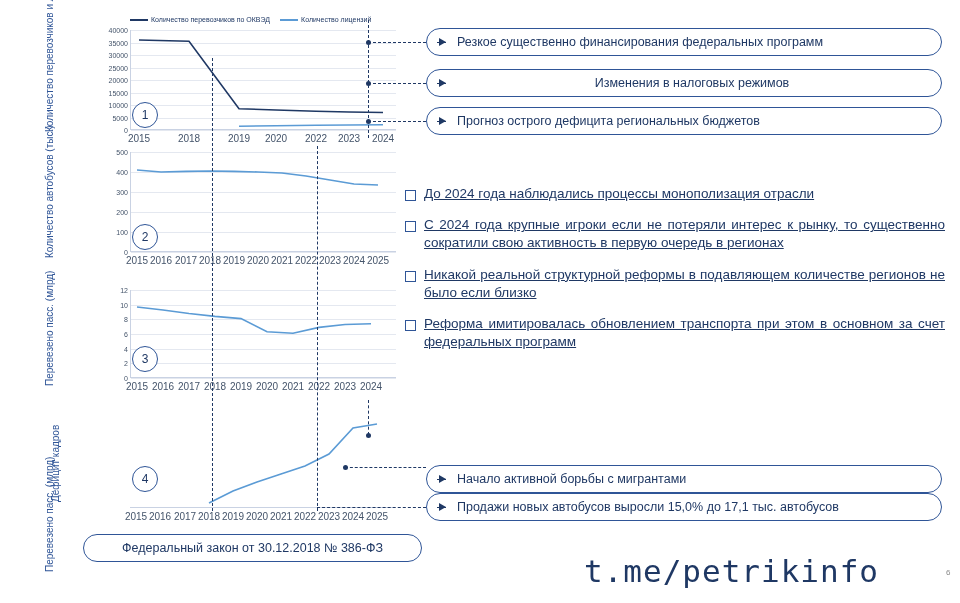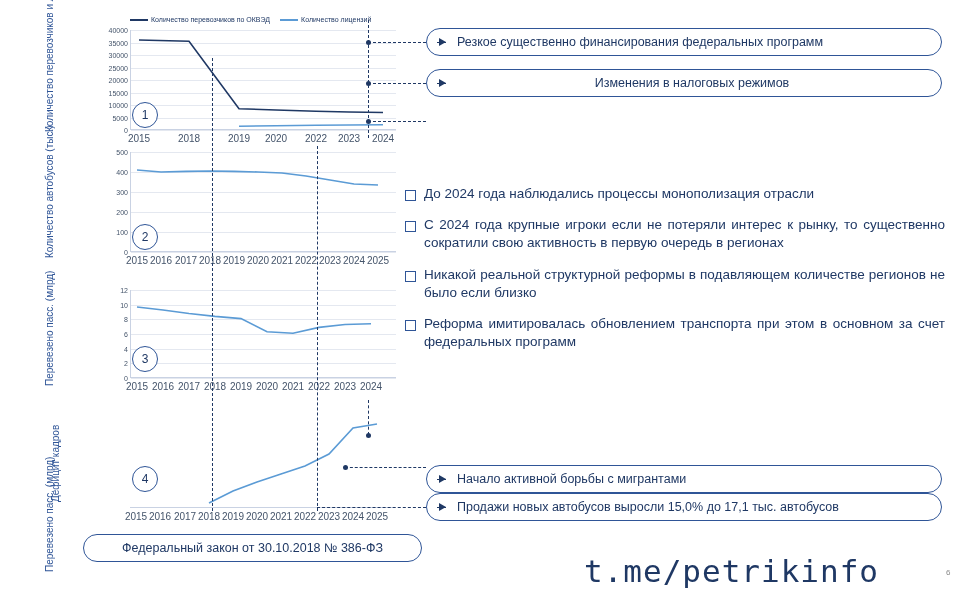--- a/index.html
+++ b/index.html
@@ -122,21 +122,21 @@
     line-height:1.35;
     color:#1f3864;
     text-align:justify;
   }
   .bullet .mark{
     flex:0 0 auto;
     width:9px;height:9px;
     border:1.4px solid #2f5597;
     margin-top:5px;
   }
-  .bullet .text{flex:1 1 auto;}
+  .bullet .text{flex:1 1 auto;text-decoration:underline;}
 
   .watermark{
     position:absolute;
     font-family:"DejaVu Sans Mono", monospace;
     font-size:31px;
     color:#1f3864;
     letter-spacing:1px;
   }
   .pagenum{
     position:absolute;
@@ -345,31 +345,35 @@
   <div class="dot" style="left:366px;top:433px;"></div>
 
   <div class="callout" style="left:426px;top:28px;width:516px;">
     <span class="arrow"></span>
     <span>Резкое существенно финансирования федеральных программ</span>
   </div>
   <div class="callout" style="left:426px;top:69px;width:516px;justify-content:center;">
     <span class="arrow"></span>
     <span>Изменения в налоговых режимов</span>
   </div>
+  <div class="callout" style="left:426px;top:107px;width:516px;">
+    <span class="arrow"></span>
+    <span>Прогноз острого дефицита региональных бюджетов</span>
+  </div>
   <div class="callout" style="left:426px;top:465px;width:516px;">
     <span class="arrow"></span>
     <span>Начало активной борьбы с мигрантами</span>
   </div>
   <div class="callout" style="left:426px;top:493px;width:516px;">
     <span class="arrow"></span>
     <span>Продажи новых автобусов выросли 15,0% до 17,1 тыс. автобусов</span>
   </div>
 
   <div class="law-box" style="left:83px;top:534px;width:337px;">
-    <span>Федеральный закон от 30.10.2018 № 386-ФЗ</span>
+    <span>Федеральный закон от 30.12.2018 № 386-ФЗ</span>
   </div>
 
   <div class="bullets" style="left:405px;top:185px;width:540px;">
     <div class="bullet">
       <span class="mark"></span>
       <span class="text">До 2024 года наблюдались процессы монополизация отрасли</span>
     </div>
     <div class="bullet">
       <span class="mark"></span>
       <span class="text">С 2024 года крупные игроки если не потеряли интерес к рынку, то существенно сократили свою активность в первую очередь в регионах</span>

